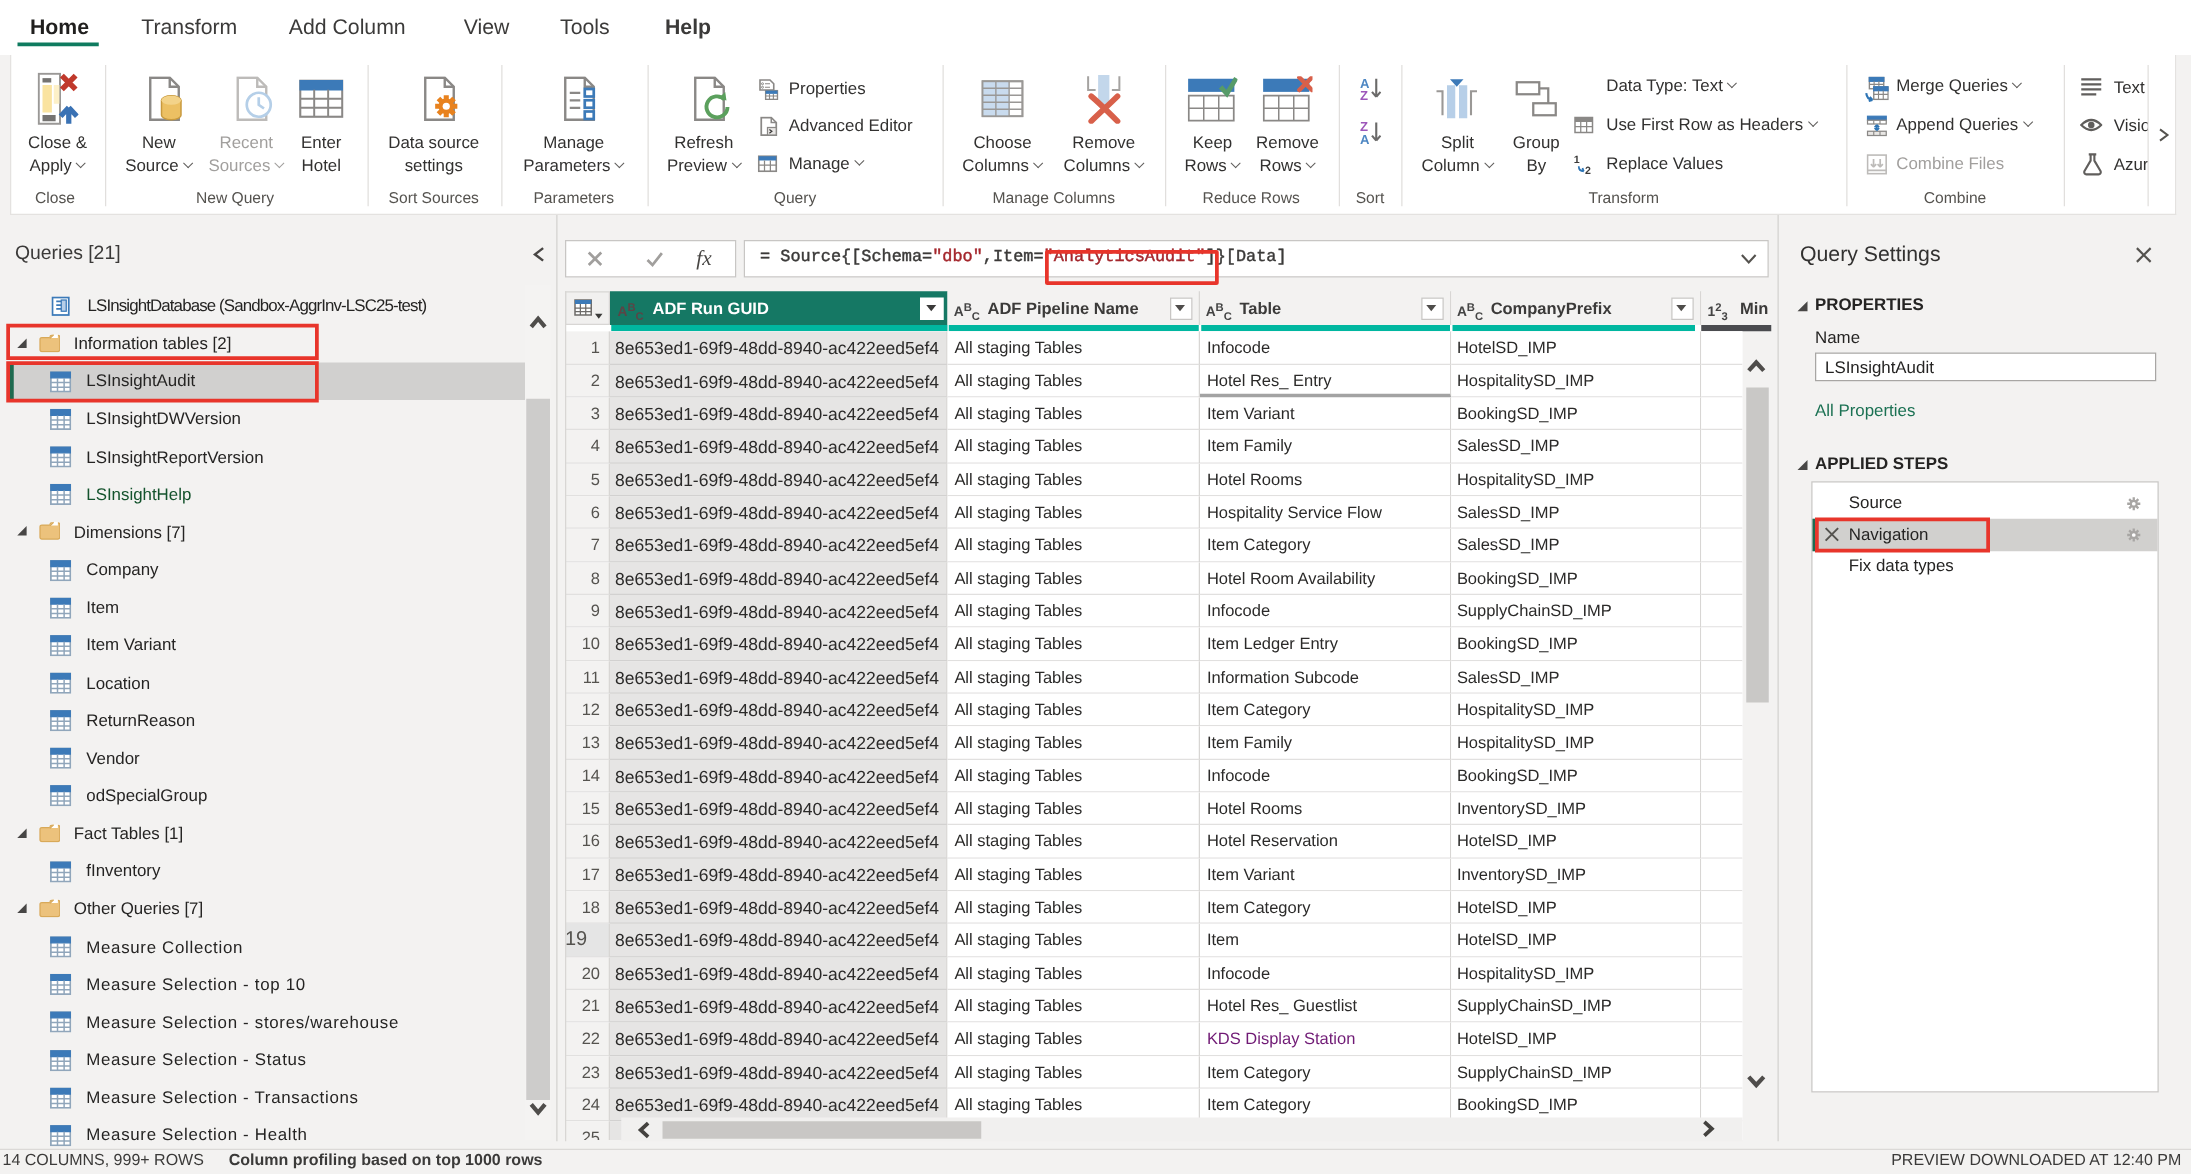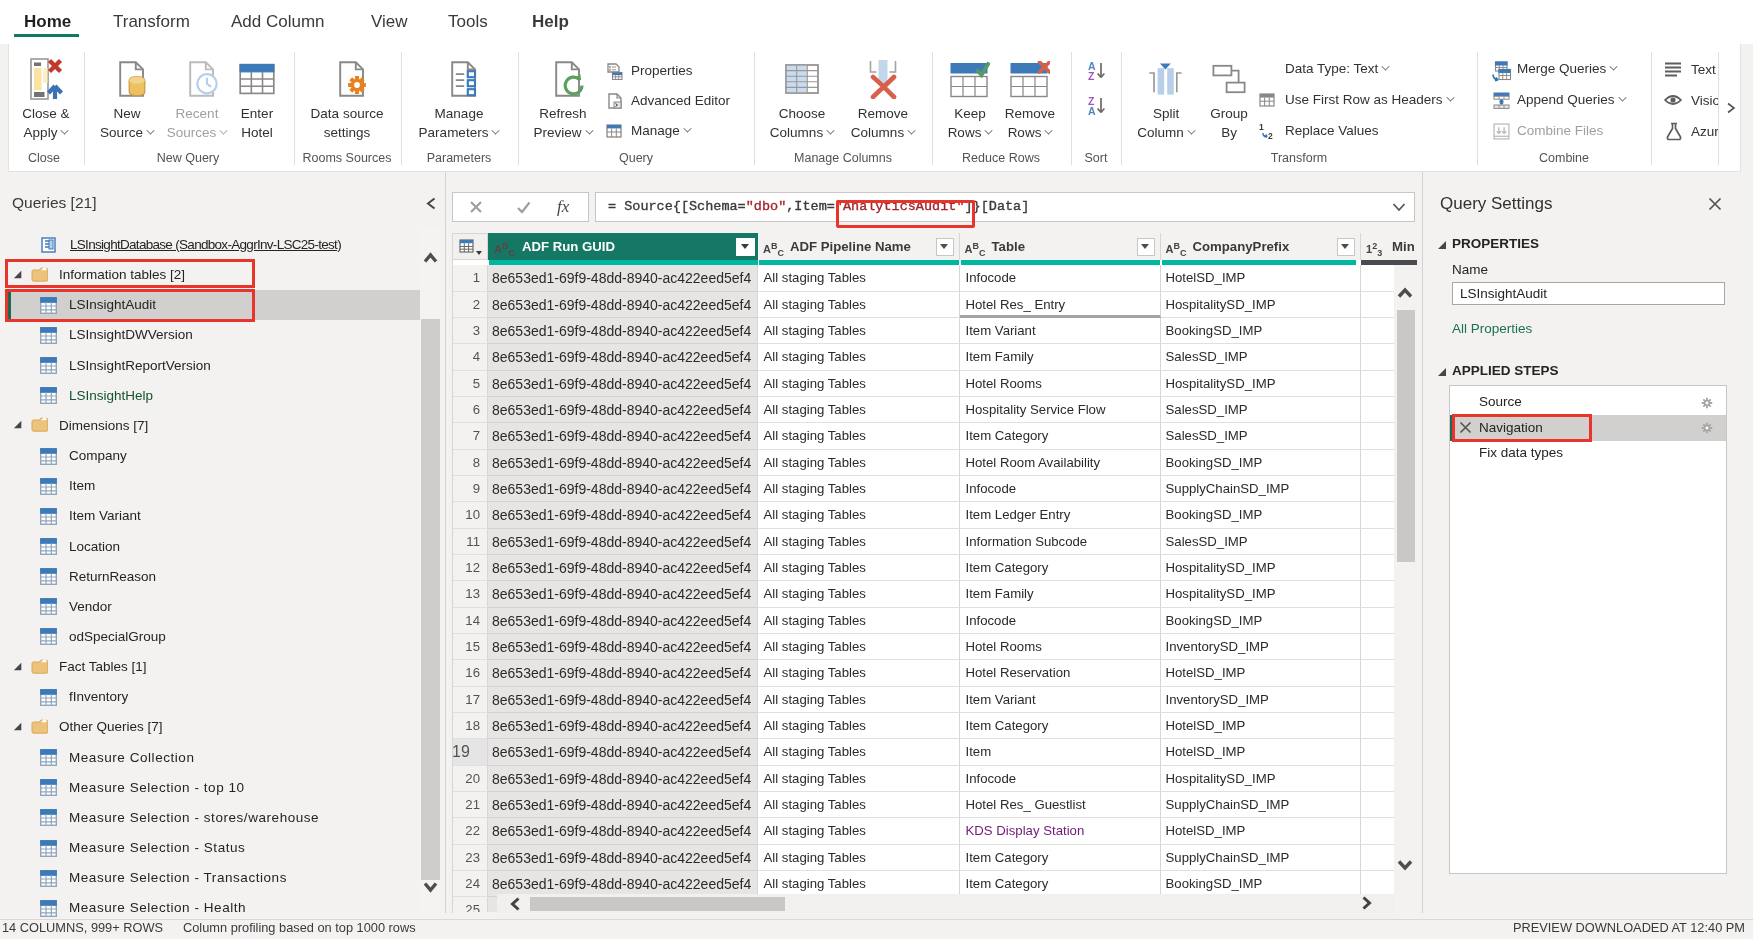--- a/index.html
+++ b/index.html
@@ -28,21 +28,21 @@
 <div class="abs" style="left:1477px;top:52px;width:1px;height:113px;background:#e1dfdd"></div>
 <div class="abs" style="left:1651px;top:52px;width:1px;height:113px;background:#e1dfdd"></div>
 <div class="abs" style="left:1718px;top:52px;width:1px;height:113px;background:#e1dfdd"></div>
 <div class="txt" style="left:44px;top:152px;width:0;font-size:12.5px;color:#55534f;line-height:13px;display:flex;justify-content:center">
     <span style="white-space:nowrap">Close</span>
   </div>
 <div class="txt" style="left:188px;top:152px;width:0;font-size:12.5px;color:#55534f;line-height:13px;display:flex;justify-content:center">
     <span style="white-space:nowrap">New Query</span>
   </div>
 <div class="txt" style="left:347px;top:152px;width:0;font-size:12.5px;color:#55534f;line-height:13px;display:flex;justify-content:center">
-    <span style="white-space:nowrap">Rooms Sources</span>
+    <span style="white-space:nowrap">Sort Sources</span>
   </div>
 <div class="txt" style="left:459px;top:152px;width:0;font-size:12.5px;color:#55534f;line-height:13px;display:flex;justify-content:center">
     <span style="white-space:nowrap">Parameters</span>
   </div>
 <div class="txt" style="left:636px;top:152px;width:0;font-size:12.5px;color:#55534f;line-height:13px;display:flex;justify-content:center">
     <span style="white-space:nowrap">Query</span>
   </div>
 <div class="txt" style="left:843px;top:152px;width:0;font-size:12.5px;color:#55534f;line-height:13px;display:flex;justify-content:center">
     <span style="white-space:nowrap">Manage Columns</span>
   </div>
@@ -325,21 +325,21 @@
     <path d="M10.5 1.5 L4 6.5 L10.5 11.5" fill="none" stroke="#484644" stroke-width="2"></path>
   </svg>
 <div class="abs" style="left:6px;top:290.3px;width:414px;height:30px;background:#d1d0cf"></div>
 <div class="abs" style="left:6px;top:290.3px;width:5px;height:30px;background:#1e6a50"></div>
 <div class="abs" style="left:0;top:172px;width:445px;height:746.5px;overflow:hidden">
 <svg class="abs" style="left:41px;top:65.0px" width="16" height="16" viewBox="0 0 16 16">
       <rect x="1" y="1" width="13" height="14" fill="#fff" stroke="#3c7ab8" stroke-width="1.4"></rect>
       <path d="M4 4 h7 M4 7 h7 M4 10 h7" stroke="#3c7ab8" stroke-width="1.4"></path>
       <rect x="8" y="3" width="4" height="9" fill="#b7cfe8" stroke="#3c7ab8" stroke-width="1"></rect>
     </svg>
-<div class="txt" style="left:70px;top:64.0px;font-size:13.5px;color:#252423;line-height:18px;letter-spacing:-0.7px;text-decoration:underline;">LSInsightDatabase (Sandbox-AggrInv-LSC25-test)</div>
+<div class="txt" style="left:70px;top:64.0px;font-size:13.5px;color:#252423;line-height:18px;letter-spacing:-0.7px;">LSInsightDatabase (Sandbox-AggrInv-LSC25-test)</div>
 <svg class="abs" style="left:13px;top:97.65px" width="9" height="9" viewBox="0 0 9 9">
       <path d="M8.3 0.8 L8.3 8.3 L0.8 8.3 z" fill="#474645"></path>
     </svg>
 <svg class="abs" style="left:29.5px;top:94.65px" width="18" height="15" viewBox="0 0 17 15">
       <path d="M1.5 4.5 a1.5 1.5 0 0 1 1.5 -1.5 h6.5 v-0.5 a1.3 1.3 0 0 1 1.3 -1.3 h5 a1.5 1.5 0 0 1 1.5 1.5 v10 a1.5 1.5 0 0 1 -1.5 1.5 h-12.8 a1.5 1.5 0 0 1 -1.5 -1.5 z" fill="#ecc27c" stroke="#d8a958" stroke-width="1"></path>
       <path d="M9.2 3.3 L12.2 0.4 L15.8 0.4 L15.8 3.3 z" fill="#fff"></path>
       <path d="M9.5 3.6 L12.4 0.8" stroke="#d8a958" stroke-width="1" fill="none"></path>
     </svg>
 <div class="txt" style="left:59px;top:94.15px;font-size:13.5px;color:#252423;line-height:18px">Information tables [2]</div>
 <svg class="abs" style="left:40px;top:124.80000000000001px" width="17" height="17" viewBox="0 0 17 17">
@@ -742,13 +742,13 @@
     <g stroke="#a8a6a4" stroke-width="2.1">
       <path d="M7 2 v12 M1 8 h12 M2.8 3.8 l8.4 8.4 M11.2 3.8 l-8.4 8.4"></path>
     </g>
     <circle cx="7" cy="8" r="3.6" fill="#a8a6a4" stroke="none"></circle>
     <circle cx="7" cy="8" r="1.7" fill="#fff" stroke="none"></circle>
   </svg>
 <div class="abs" style="left:1452px;top:413.5px;width:140px;height:28px;border:3.5px solid #e8352b"></div>
 <div class="txt" style="left:1479px;top:444px;font-size:13.5px;color:#252423;font-weight:400;line-height:18px;">Fix data types</div>
 <div class="abs" style="left:0;top:918.5px;width:1753px;height:20.5px;background:#f3f2f1;border-top:1px solid #dbd9d7"></div>
 <div class="txt" style="left:2px;top:918.5px;font-size:12.8px;color:#3b3a39;font-weight:400;line-height:18px;">14 COLUMNS, 999+ ROWS</div>
-<div class="txt" style="left:183px;top:918.5px;font-size:12.8px;color:#3b3a39;font-weight:400;line-height:18px;">Column profiling based on top 1000 rows</div>
+<div class="txt" style="left:183px;top:918.5px;font-size:12.8px;color:#3b3a39;font-weight:700;line-height:18px;">Column profiling based on top 1000 rows</div>
 <div class="txt" style="right:8px;top:918.5px;font-size:12.8px;color:#3b3a39;line-height:18px">PREVIEW DOWNLOADED AT 12:40 PM</div>
 </body></html>

